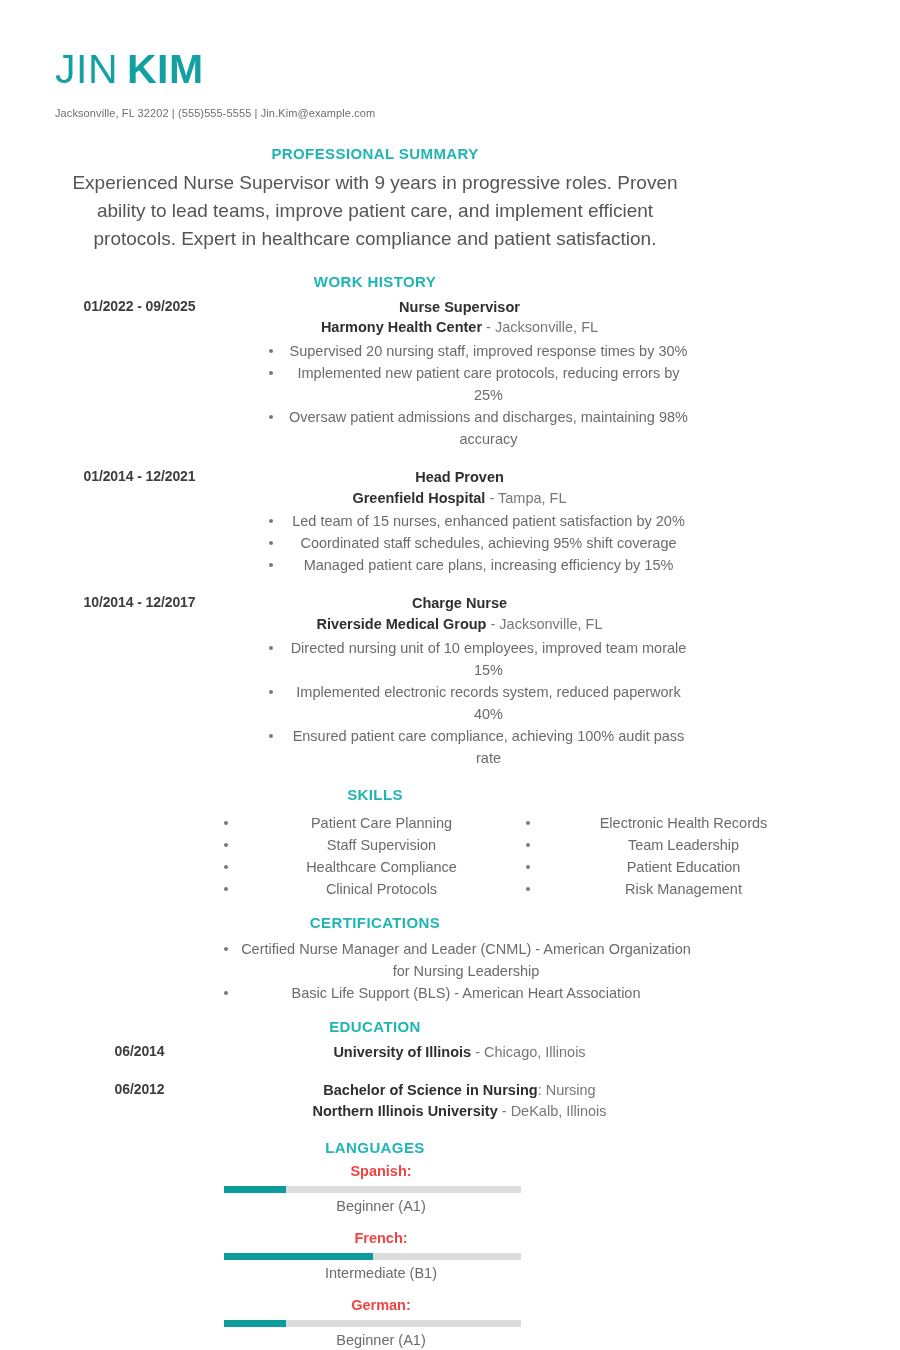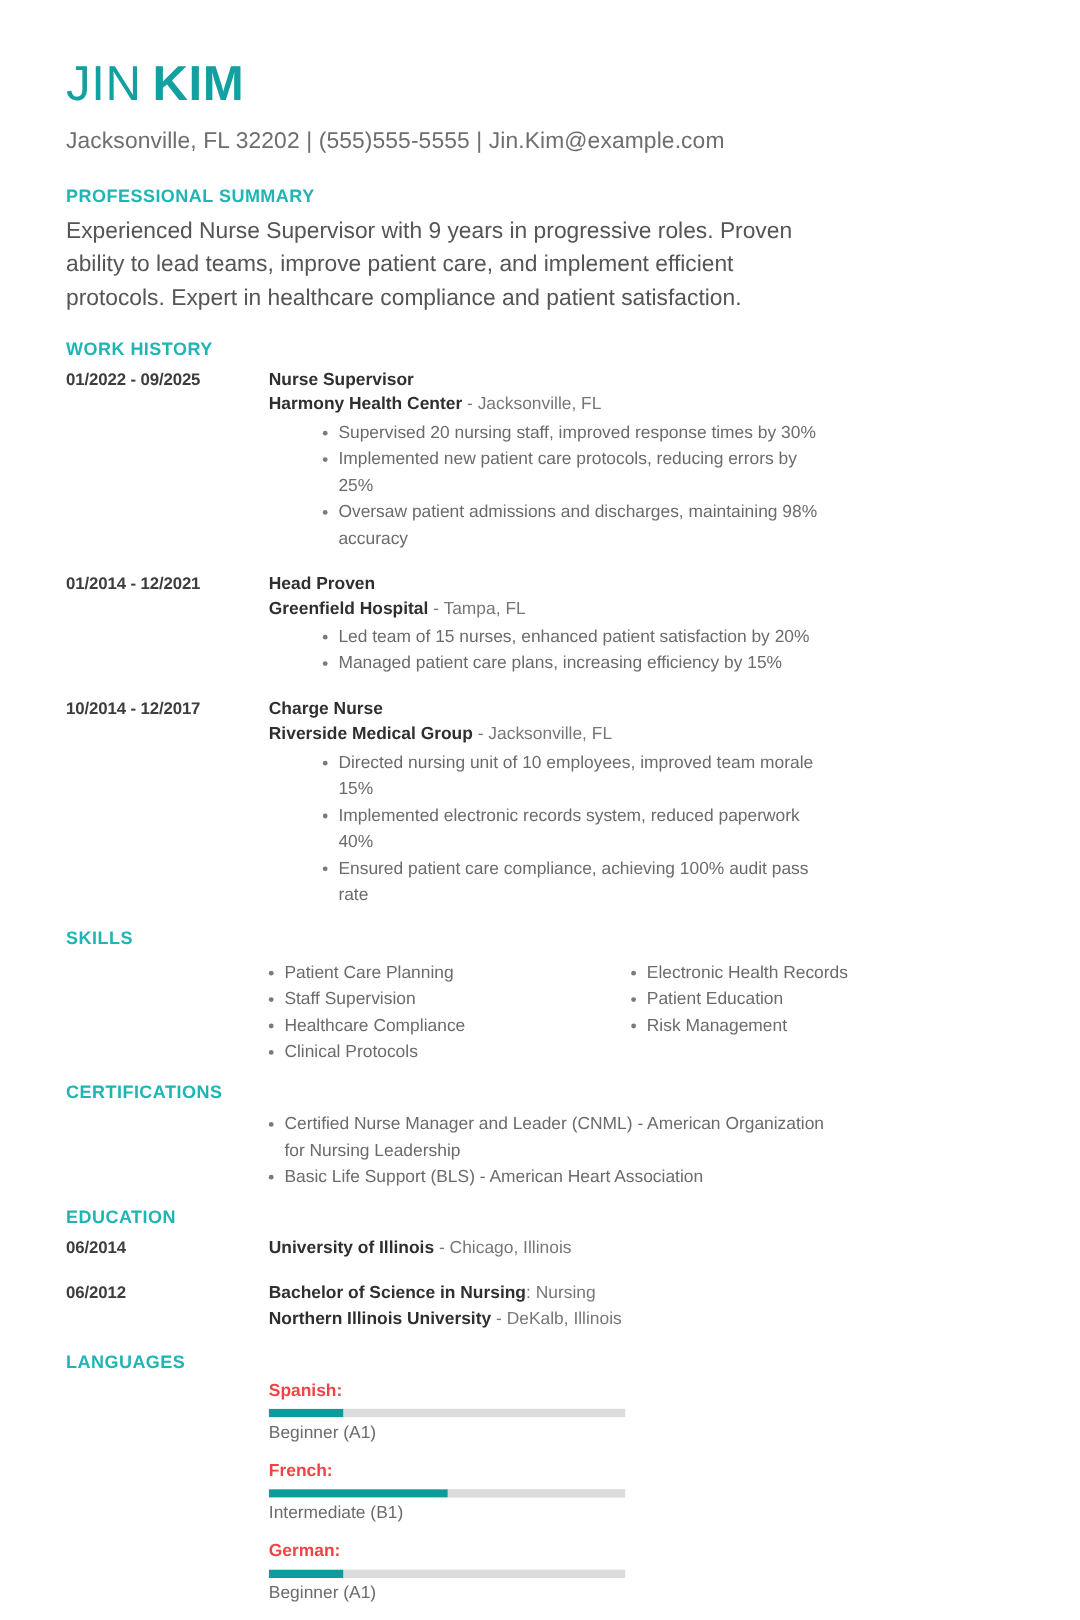--- a/index.html
+++ b/index.html
@@ -25,29 +25,29 @@
     line-height: 1.05;
     letter-spacing: 0.5px;
     color: #13a0a0;
     margin: 0 0 16px 0;
     white-space: nowrap;
   }
   .name .first { font-weight: 300; }
   .name .last  { font-weight: 700; padding-left: 9px; }
 
   .contact {
-    font-size: 19px;
+    font-size: 11px;
     color: #6e6e6e;
     letter-spacing: 0.1px;
     margin-bottom: 26px;
     white-space: nowrap;
   }
 
   
-  .section { margin-bottom: 6px; }
+  .section { margin-bottom: 6px; text-align: center; }
   .section-title {
     font-size: 15px;
     font-weight: 700;
     letter-spacing: 0.4px;
     color: #1fb5b5;
     margin: 0 0 7px 0;
     text-transform: uppercase;
   }
 
   .summary {
@@ -205,20 +205,21 @@
       </div>
     </div>
 
     <div class="row">
       <div class="dates">01/2014 - 12/2021</div>
       <div class="content">
         <div class="job-title">Head Proven</div>
         <div class="job-org"><b>Greenfield Hospital</b><span> - Tampa, FL</span></div>
         <ul class="bullets">
           <li>Led team of 15 nurses, enhanced patient satisfaction by 20%</li>
+          <li>Coordinated staff schedules, achieving 95% shift coverage</li>
           <li>Managed patient care plans, increasing efficiency by 15%</li>
         </ul>
       </div>
     </div>
 
     <div class="row">
       <div class="dates">10/2014 - 12/2017</div>
       <div class="content">
         <div class="job-title">Charge Nurse</div>
         <div class="job-org"><b>Riverside Medical Group</b><span> - Jacksonville, FL</span></div>
@@ -238,20 +239,21 @@
         <ul class="bullets">
           <li>Patient Care Planning</li>
           <li>Staff Supervision</li>
           <li>Healthcare Compliance</li>
           <li>Clinical Protocols</li>
         </ul>
       </div>
       <div class="skills-col">
         <ul class="bullets">
           <li>Electronic Health Records</li>
+          <li>Team Leadership</li>
           <li>Patient Education</li>
           <li>Risk Management</li>
         </ul>
       </div>
     </div>
   </div>
 
   <div class="section">
     <h2 class="section-title">CERTIFICATIONS</h2>
     <div class="certs-wrap">

